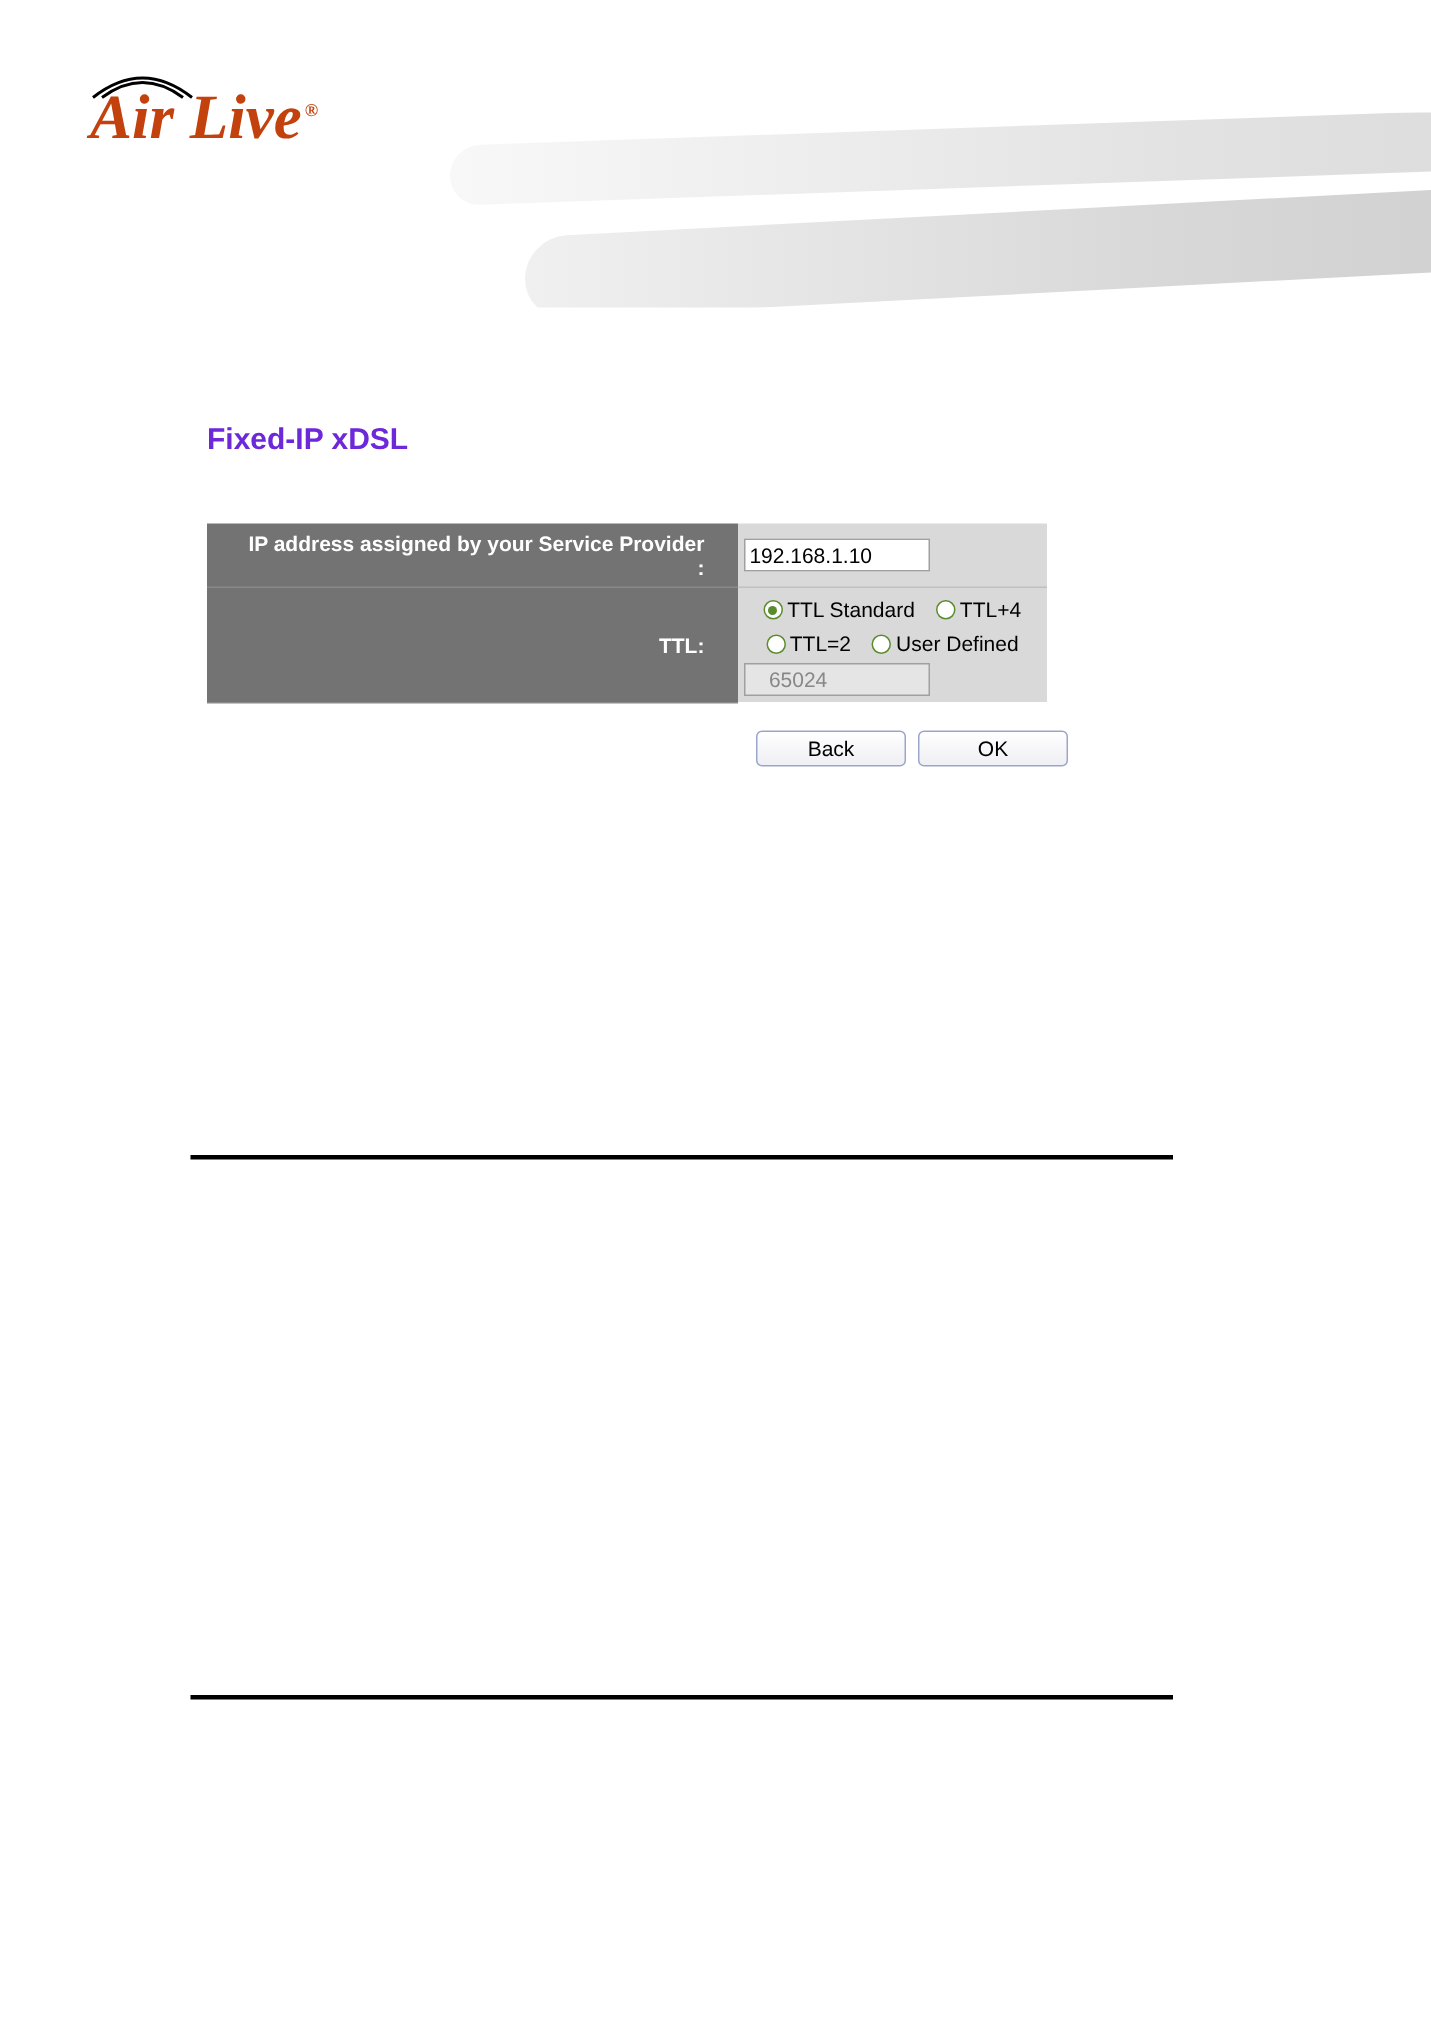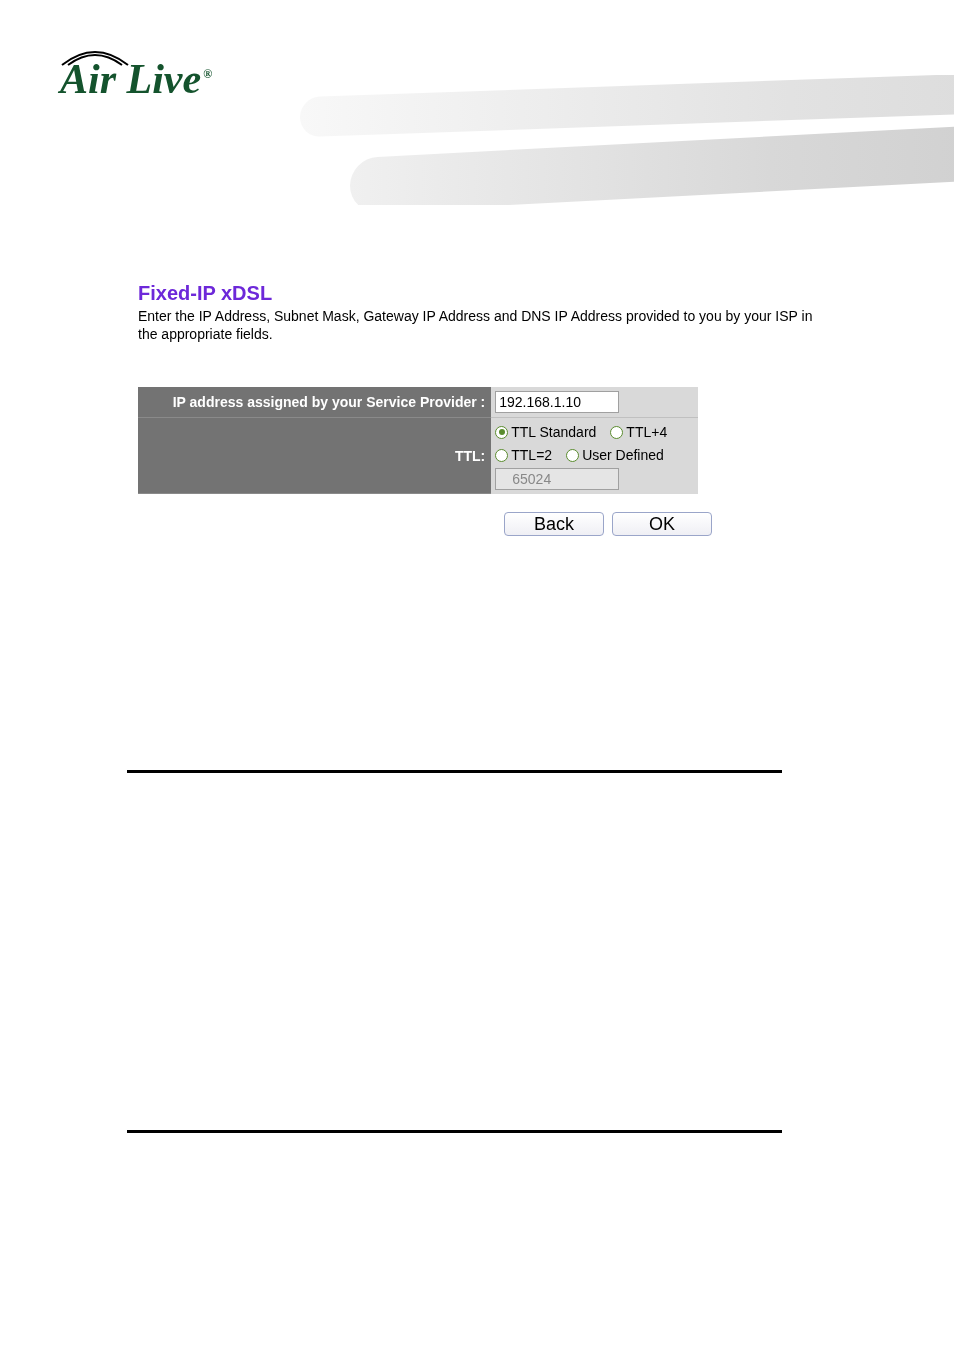--- a/index.html
+++ b/index.html
@@ -13,21 +13,21 @@
     .logo-area {
       position: absolute;
       top: 55px;
       left: 60px;
     }
     .logo-text {
       font-family: 'Times New Roman', serif;
       font-size: 42px;
       font-weight: bold;
       font-style: italic;
-      color: #14532d;
+      color: #c2410c;
       position: relative;
     }
     .logo-arc {
       position: absolute;
       top: -8px;
       left: 0;
     }
     .reg-mark {
       font-size: 12px;
       vertical-align: super;
@@ -84,21 +84,21 @@
       margin-top: 44px;
       border-collapse: collapse;
       width: 560px;
     }
     .form-table td.label-cell {
       background: #737373;
       color: #ffffff;
       font-size: 14px;
       font-weight: bold;
       text-align: right;
-      padding: 5px 6px;
+      padding: 5px 22px;
       height: 30px;
       width: 370px;
       border-bottom: 1px solid #8a8a8a;
     }
     .form-table td.input-cell {
       background: #d9d9d9;
       padding: 3px 4px;
       border-bottom: 1px solid #c0c0c0;
       width: 210px;
     }
@@ -120,20 +120,21 @@
       background: #d9d9d9;
       padding: 4px 4px 4px 4px;
       font-size: 14px;
       line-height: 1.5;
     }
     .radio-row {
       display: flex;
       align-items: center;
       gap: 14px;
       margin-bottom: 2px;
+      justify-content: center;
     }
     .radio-wrap {
       display: inline-flex;
       align-items: center;
       gap: 3px;
     }
     .radio-circle {
       width: 13px;
       height: 13px;
       border: 1px solid #5a8c2e;
@@ -155,21 +156,21 @@
       display: flex;
       gap: 8px;
       margin-left: 366px;
     }
     .btn {
       width: 100px;
       height: 24px;
       border: 1px solid #9aa5c9;
       border-radius: 4px;
       background: linear-gradient(#ffffff, #efeff4);
-      font-size: 18px;
+      font-size: 14px;
       color: #000;
       cursor: pointer;
       font-family: Arial, sans-serif;
     }
     .divider {
       position: absolute;
       left: 127px;
       width: 655px;
       height: 3px;
       background: #000;
@@ -188,21 +189,20 @@
   <span class="logo-text"><span>Air Live</span><span class="reg-mark">®</span></span>
 </div>
 
 <div class="banner">
   <div class="banner-stripe1"></div>
   <div class="banner-stripe2"></div>
 </div>
 
 <div class="content">
   <div class="page-title">Fixed-IP xDSL</div>
-  <div class="page-desc">Enter the IP Address, Subnet Mask, Gateway IP Address and DNS IP Address provided to you by your ISP in the appropriate fields.</div>
 
   <table class="form-table">
     <tbody>
         <tr>
       <td class="label-cell">IP address assigned by your Service Provider :</td>
       <td class="input-cell"><input type="text" class="text-input" value="192.168.1.10" style=""></td>
     </tr>
     <tr>
       <td class="label-cell">TTL:</td>
       <td class="ttl-cell">

